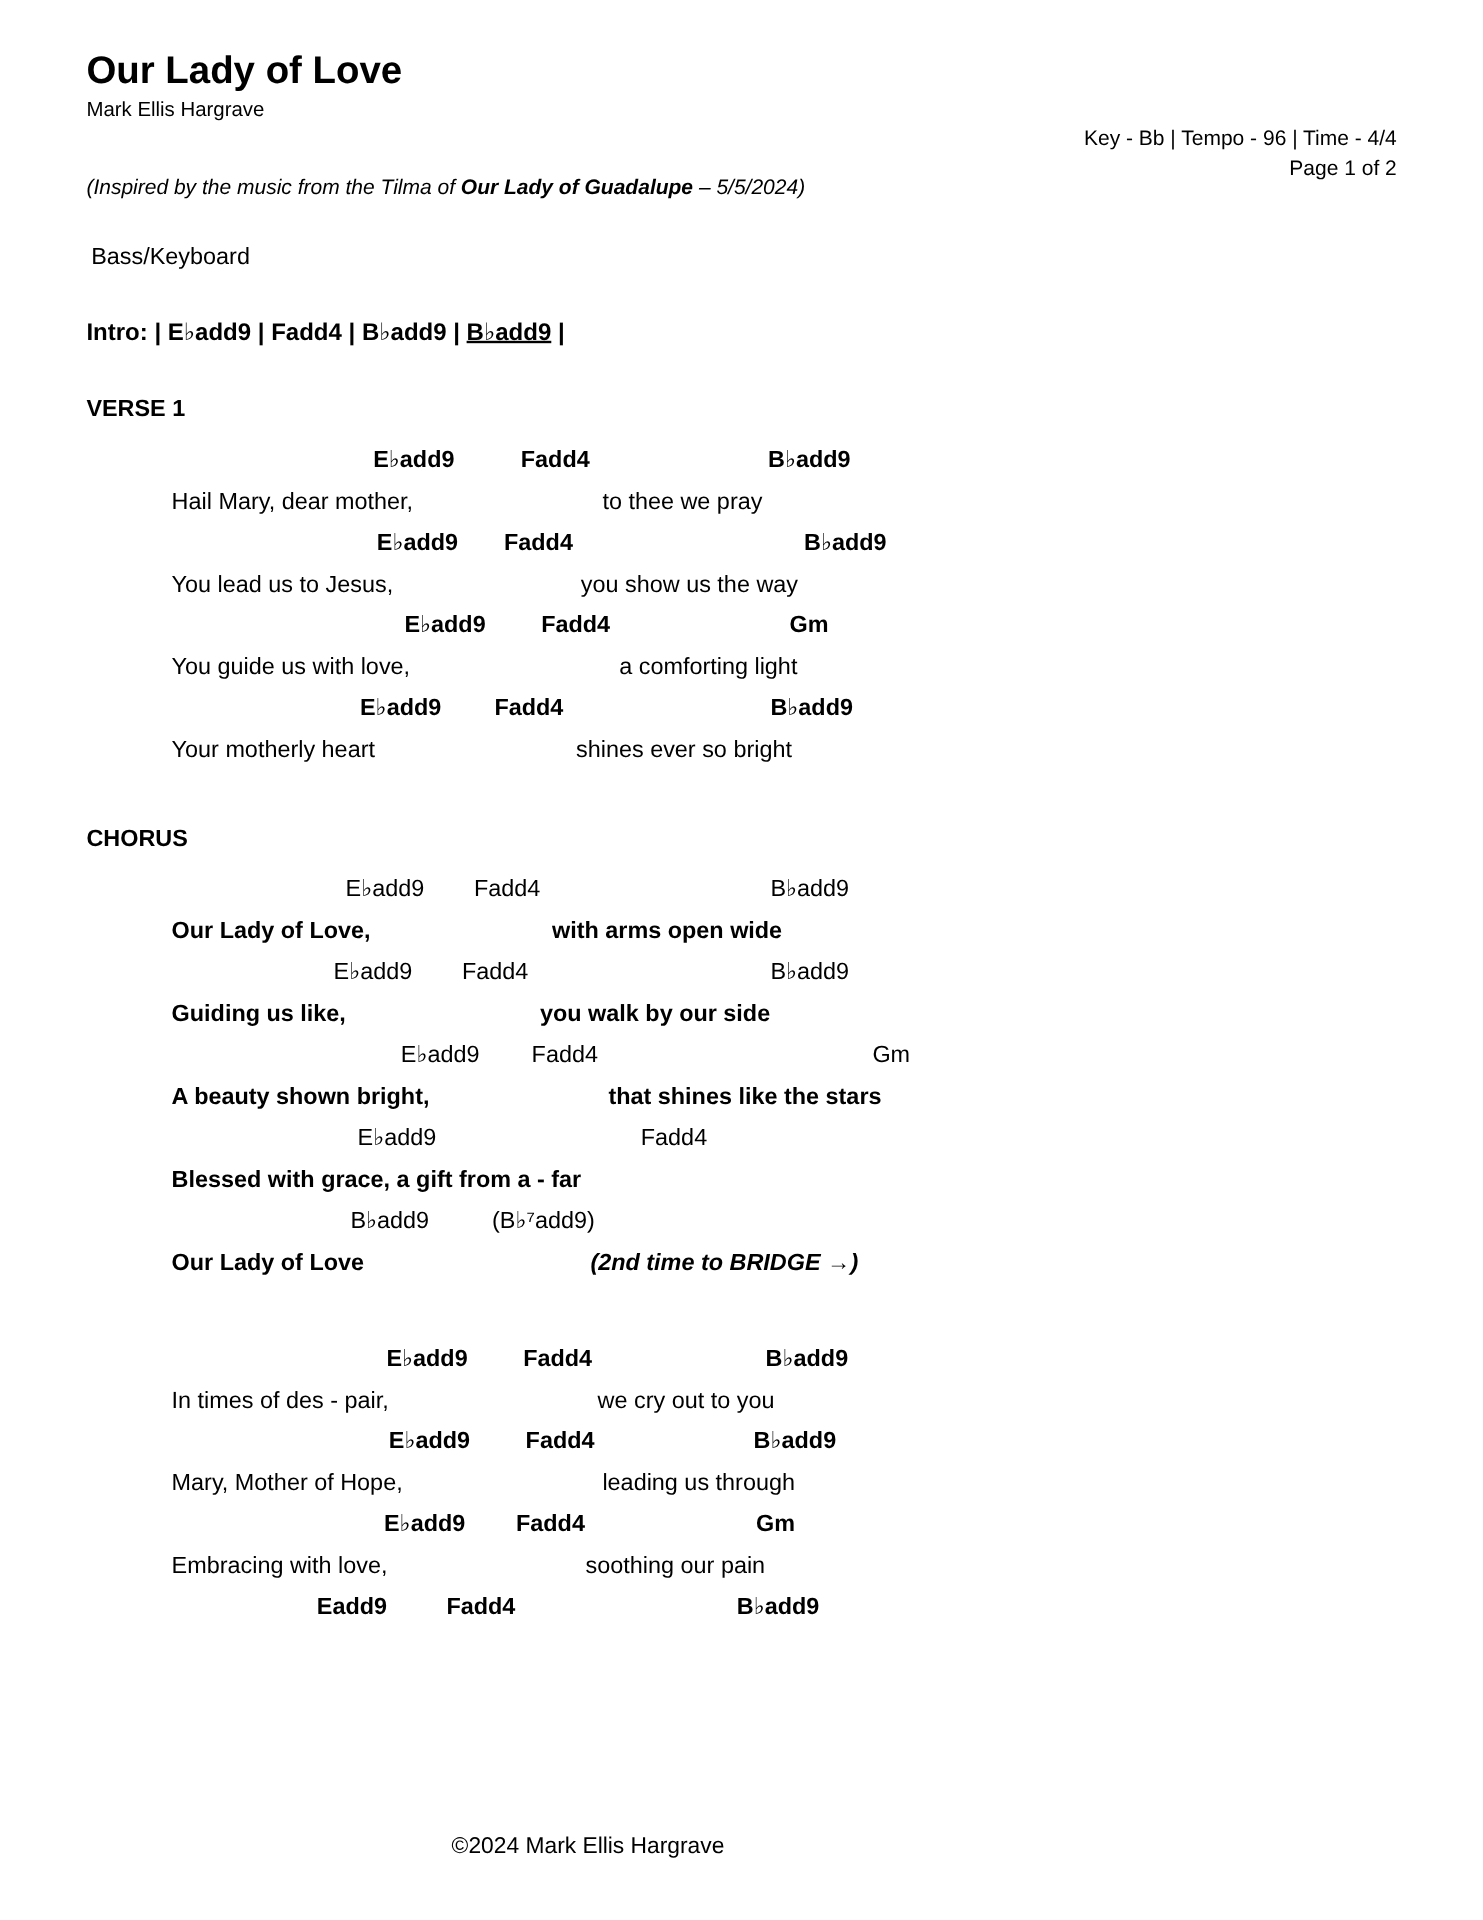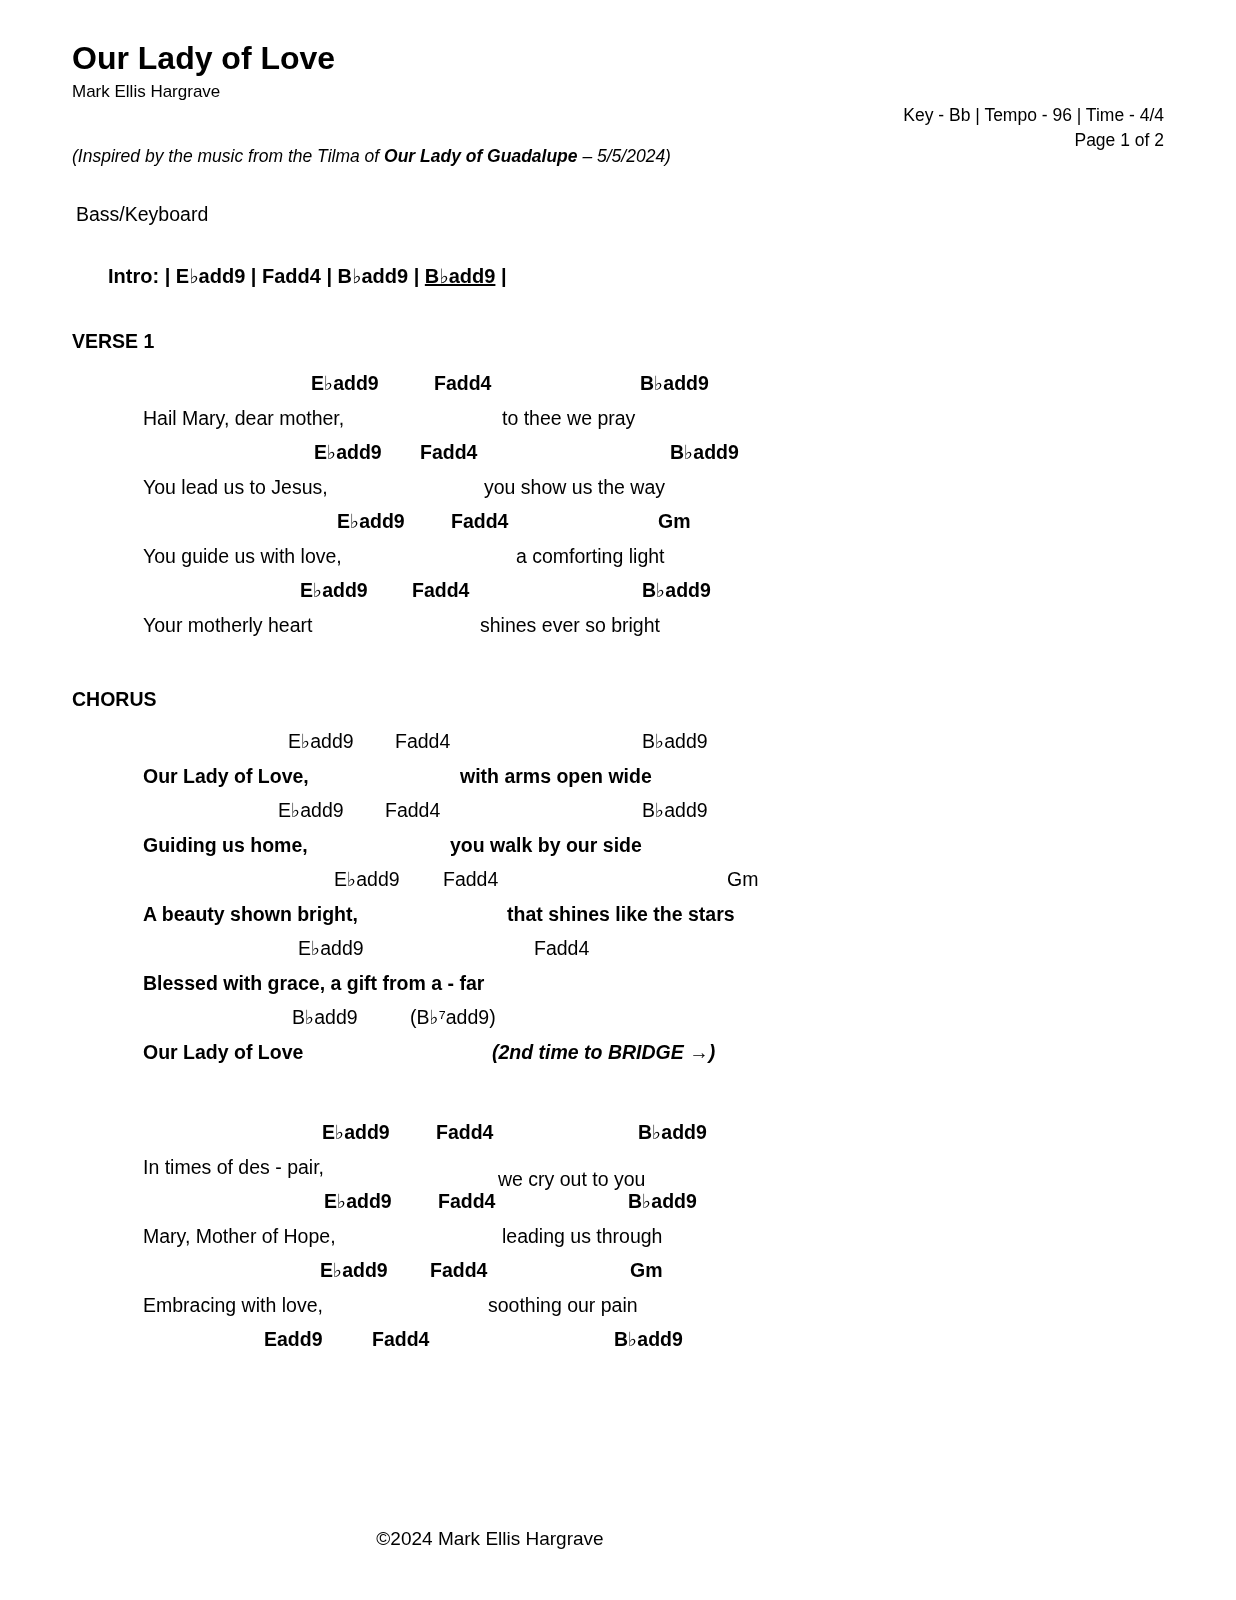--- a/index.html
+++ b/index.html
@@ -9,21 +9,21 @@
     position:relative;
     font-family:"Liberation Sans","DejaVu Sans",sans-serif;
     color:#000;
   }
   .title { position:absolute; left:72px; top:42px; font-size:32px; font-weight:bold; line-height:1.05; }
   .author { position:absolute; left:72px; top:82px; font-size:17px; }
   .meta { position:absolute; right:72px; top:103px; text-align:right; font-size:17.5px; line-height:1.45; }
   .inspired { position:absolute; left:72px; top:146px; font-size:17.5px; font-style:italic; }
   .inspired .bi { font-weight:bold; }
   .instrument { position:absolute; left:76px; top:203px; font-size:19.5px; }
-  .intro { position:absolute; left:72px; top:264px; font-size:20px; font-weight:bold;margin-left:36px; }
+  .intro { position:absolute; left:72px; top:264px; font-size:20px; font-weight:bold; }
   .intro .ul { text-decoration:underline; }
   #sections { position:absolute; left:72px; top:330px; width:1092px; }
   .song-section + .song-section { margin-top:46px; }
   .heading { font-size:19.5px; font-weight:bold; height:24px; margin-bottom:12px; }
   .row { position:relative; height:34.5px; font-size:19.5px; line-height:34.5px; }
   .row.b { font-weight:bold; }
   .row span { position:absolute; top:0; white-space:pre; }
   .row span.i { font-style:italic; }
   .row span.bi { font-style:italic; font-weight:bold; }
   .footer { position:absolute; left:0; top:1528px; width:980px; text-align:center; font-size:19px; }
@@ -95,21 +95,21 @@
       <div class="row b">
         <span style="left: 71px;">Our Lady of Love,</span>
         <span style="left: 388px;">with arms open wide</span>
       </div>
       <div class="row">
         <span style="left: 206px;">E♭add9</span>
         <span style="left: 313px;">Fadd4</span>
         <span style="left: 570px;">B♭add9</span>
       </div>
       <div class="row b">
-        <span style="left: 71px;">Guiding us home,</span>
+        <span style="left: 71px;">Guiding us like,</span>
         <span style="left: 378px;">you walk by our side</span>
       </div>
       <div class="row">
         <span style="left: 262px;">E♭add9</span>
         <span style="left: 371px;">Fadd4</span>
         <span style="left: 655px;">Gm</span>
       </div>
       <div class="row b">
         <span style="left: 71px;">A beauty shown bright,</span>
         <span style="left: 435px;">that shines like the stars</span>
@@ -131,21 +131,21 @@
       </div>
     </section>
     <section class="song-section">
       <div class="row b">
         <span style="left: 250px;">E♭add9</span>
         <span style="left: 364px;">Fadd4</span>
         <span style="left: 566px;">B♭add9</span>
       </div>
       <div class="row">
         <span style="left: 71px;">In times of des - pair,</span>
-        <span style="left: 426px; margin-top: 12px;">we cry out to you</span>
+        <span style="left: 426px;">we cry out to you</span>
       </div>
       <div class="row b">
         <span style="left: 252px;">E♭add9</span>
         <span style="left: 366px;">Fadd4</span>
         <span style="left: 556px;">B♭add9</span>
       </div>
       <div class="row">
         <span style="left: 71px;">Mary, Mother of Hope,</span>
         <span style="left: 430px;">leading us through</span>
       </div>

